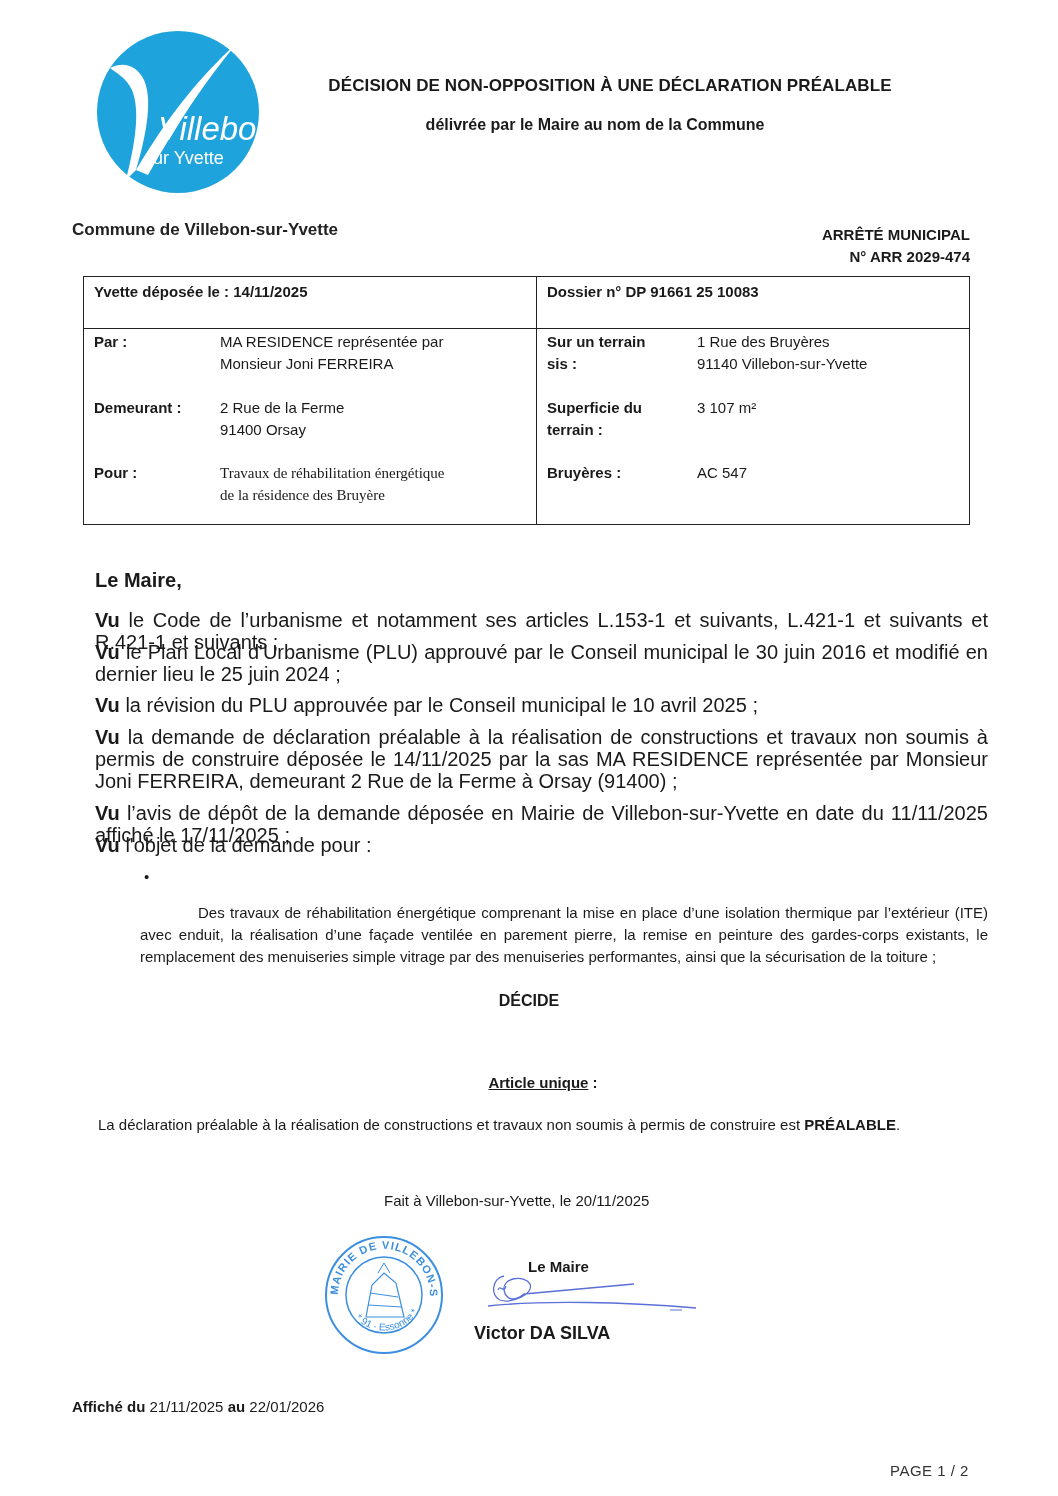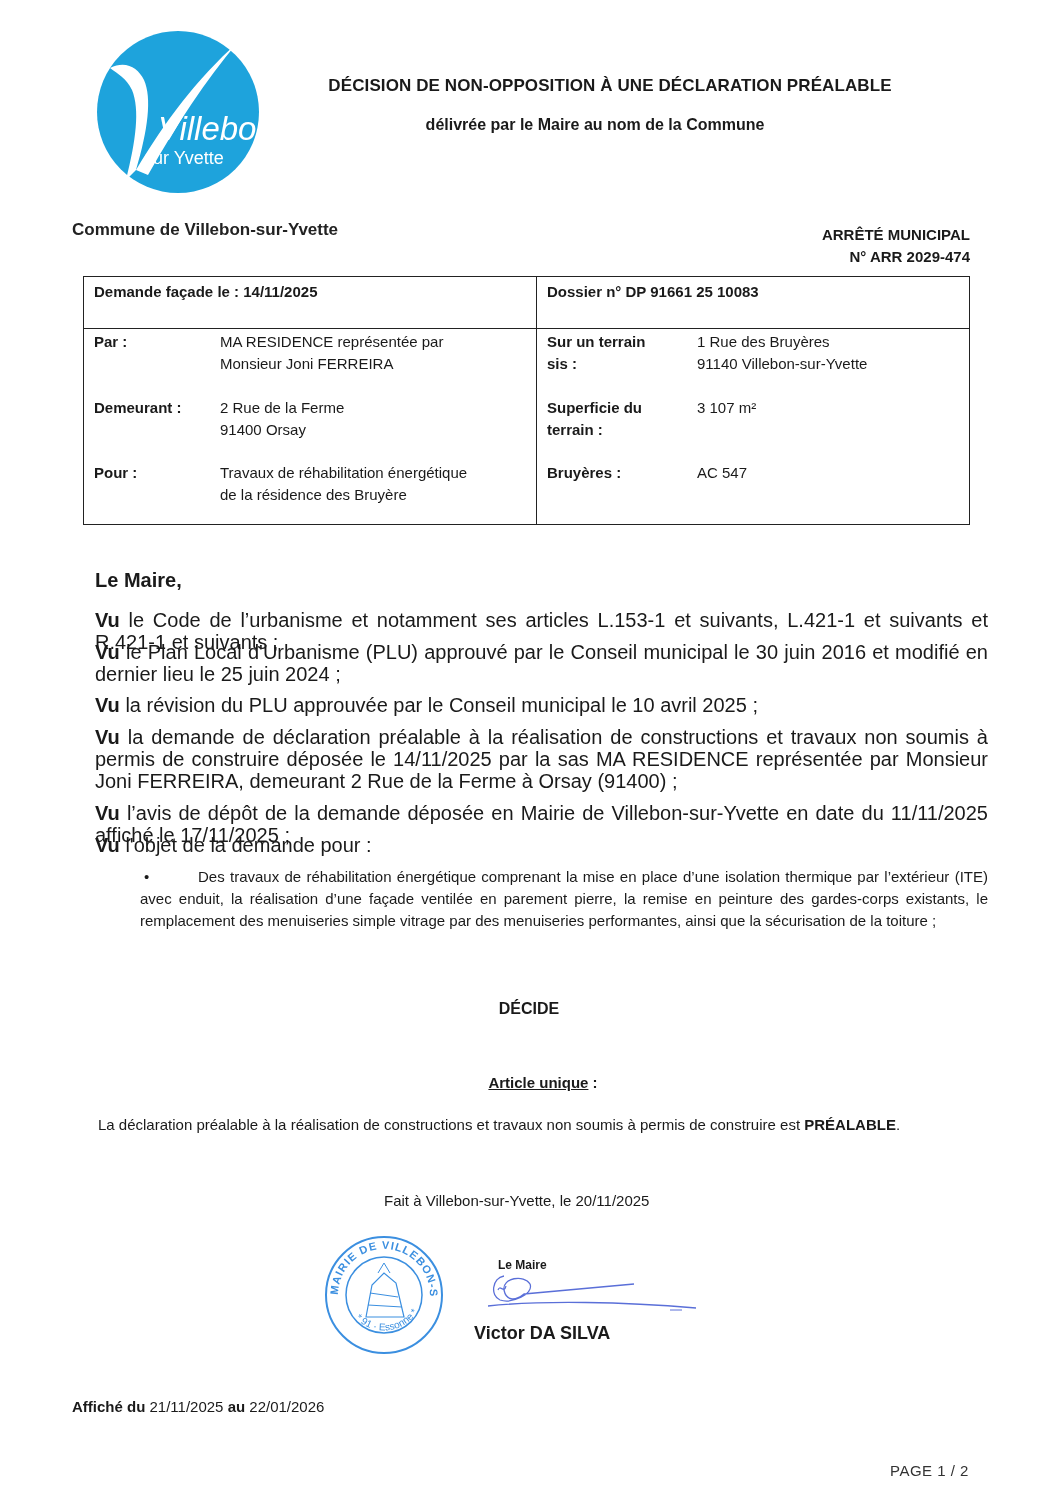--- a/index.html
+++ b/index.html
@@ -24,30 +24,30 @@
   #info-table .vline { position: absolute; left: 452px; top: 0; bottom: 0; border-left: 1px solid #222; }
   #info-table .hline { position: absolute; left: 0; right: 0; top: 51px; border-top: 1px solid #222; }
   .cell { position: absolute; font-size: 15px; line-height: 22px; }
   .lbl { font-weight: bold; }
 
   .body-text { left: 95px; width: 893px; font-size: 20px; line-height: 22px; text-align: justify; }
   .vu { font-weight: bold; }
 
   #bullet { left: 140px; top: 866px; width: 848px; font-size: 15px; line-height: 22px; text-align: justify; }
   #bullet .dot { position: absolute; left: 4px; top: 0; }
-  #bullet .txt { text-indent: 58px; display: block; }
+  #bullet .txt { text-indent: 58px; display: block; margin-top: 36px; }
 
-  #decide { left: 0; width: 1058px; top: 992px; text-align: center; font-size: 16px; font-weight: bold; margin-top: 8px; }
+  #decide { left: 0; width: 1058px; top: 992px; text-align: center; font-size: 16px; font-weight: bold; }
   #article { left: 0; width: 1086px; top: 1074px; text-align: center; font-size: 15px; font-weight: bold; }
   #article .u { text-decoration: underline; }
   #accorde { left: 98px; top: 1116px; font-size: 15px; }
 
   #fait { left: 384px; top: 1192px; font-size: 15px; }
   #stamp { left: 322px; top: 1233px; width: 124px; height: 124px; }
-  #maire-label { left: 498px; top: 1258px; font-size: 12px; font-weight: bold; }
+  #maire-label { left: 528px; top: 1258px; font-size: 15px; font-weight: bold; }
   #signature { left: 484px; top: 1270px; width: 220px; height: 50px; }
   #maire-name { left: 474px; top: 1323px; font-size: 18px; font-weight: bold; }
 
   #affiche { left: 72px; top: 1398px; font-size: 15px; }
   #page-num { left: 890px; top: 1462px; font-size: 15px; color: #333; letter-spacing: 0.5px; }
 </style>
 </head>
 <body>
 
 <div id="logo" class="abs">
@@ -67,38 +67,38 @@
 <div id="arrete" class="abs">
   <div>ARRÊTÉ MUNICIPAL</div>
   <div>N° ARR 2029-474</div>
 </div>
 
 <div id="info-table" class="abs">
   <div class="vline"></div>
   <div class="hline"></div>
 
   <div class="cell" style="left:10px; top:4px;">
-    <span class="lbl">Demande façade le : </span><span class="lbl">14/11/2025</span>
+    <span class="lbl">Yvette déposée le : </span><span class="lbl">14/11/2025</span>
   </div>
   <div class="cell" style="left:463px; top:4px;">
     <span class="lbl">Dossier n° </span><span class="lbl">DP 91661 25 10083</span>
   </div>
 
   <div class="cell lbl" style="left:10px; top:54px;">Par :</div>
   <div class="cell" style="left:136px; top:54px;">
     <div>MA RESIDENCE représentée par</div>
     <div>Monsieur Joni FERREIRA</div>
   </div>
   <div class="cell lbl" style="left:10px; top:120px;">Demeurant :</div>
   <div class="cell" style="left:136px; top:120px;">
     <div>2 Rue de la Ferme</div>
     <div>91400 Orsay</div>
   </div>
   <div class="cell lbl" style="left:10px; top:185px;">Pour :</div>
-  <div class="cell" style="left:136px; top:185px;">
+  <div class="cell" style="left:136px; top:185px;font-family:Liberation Serif, serif;">
     <div>Travaux de réhabilitation énergétique</div>
     <div>de la résidence des Bruyère</div>
   </div>
 
   <div class="cell lbl" style="left:463px; top:54px;">
     <div>Sur un terrain</div>
     <div>sis :</div>
   </div>
   <div class="cell" style="left:613px; top:54px;">
     <div>1 Rue des Bruyères</div>

